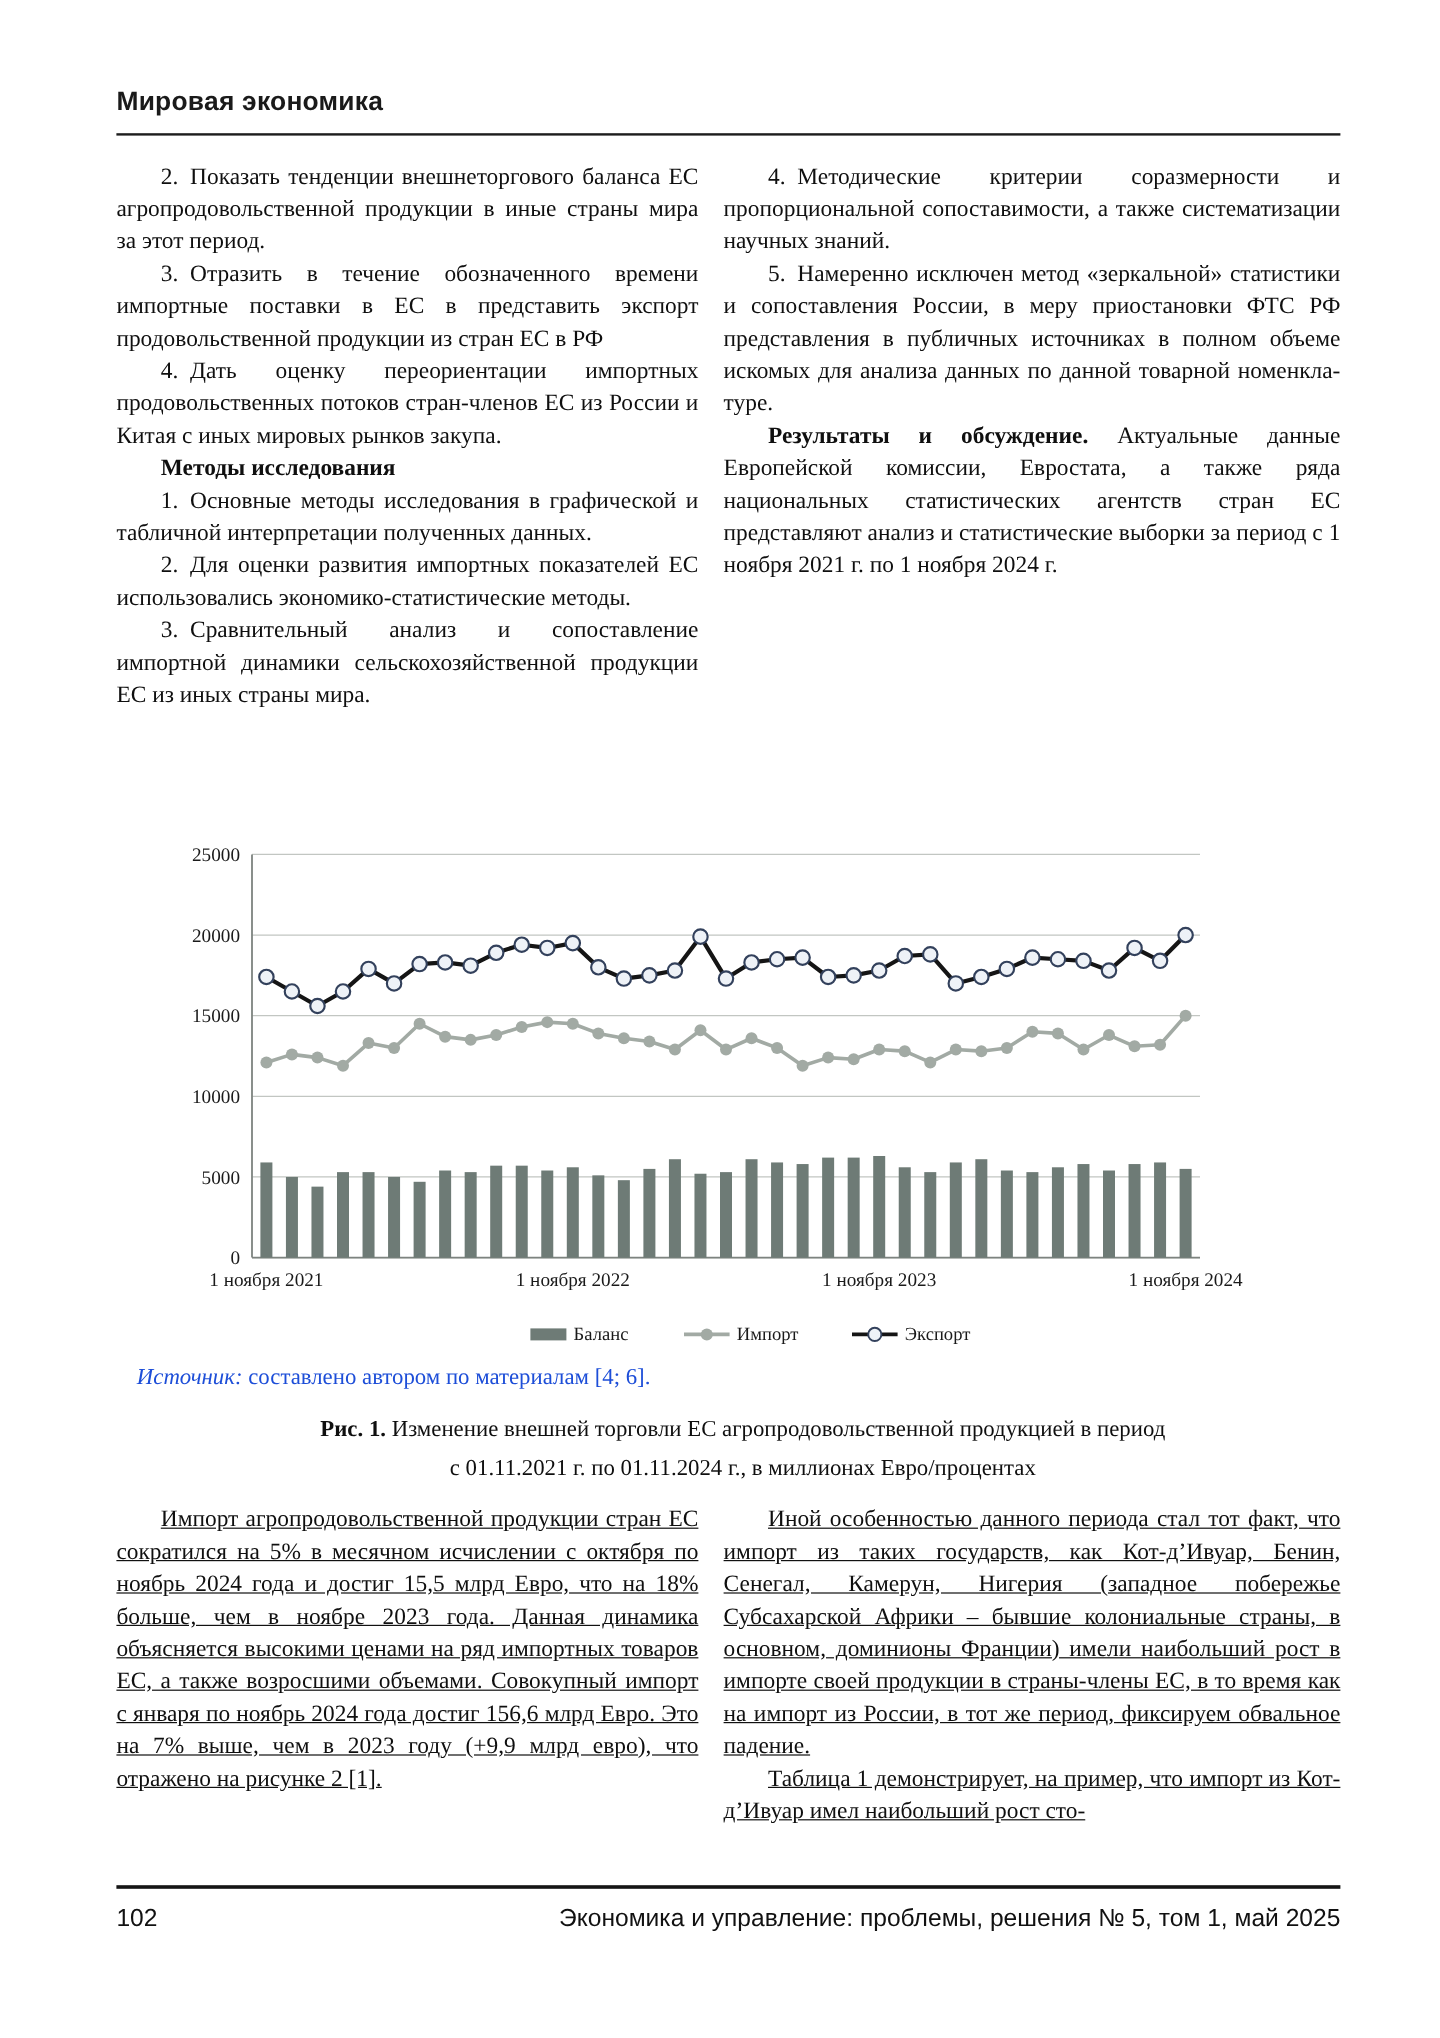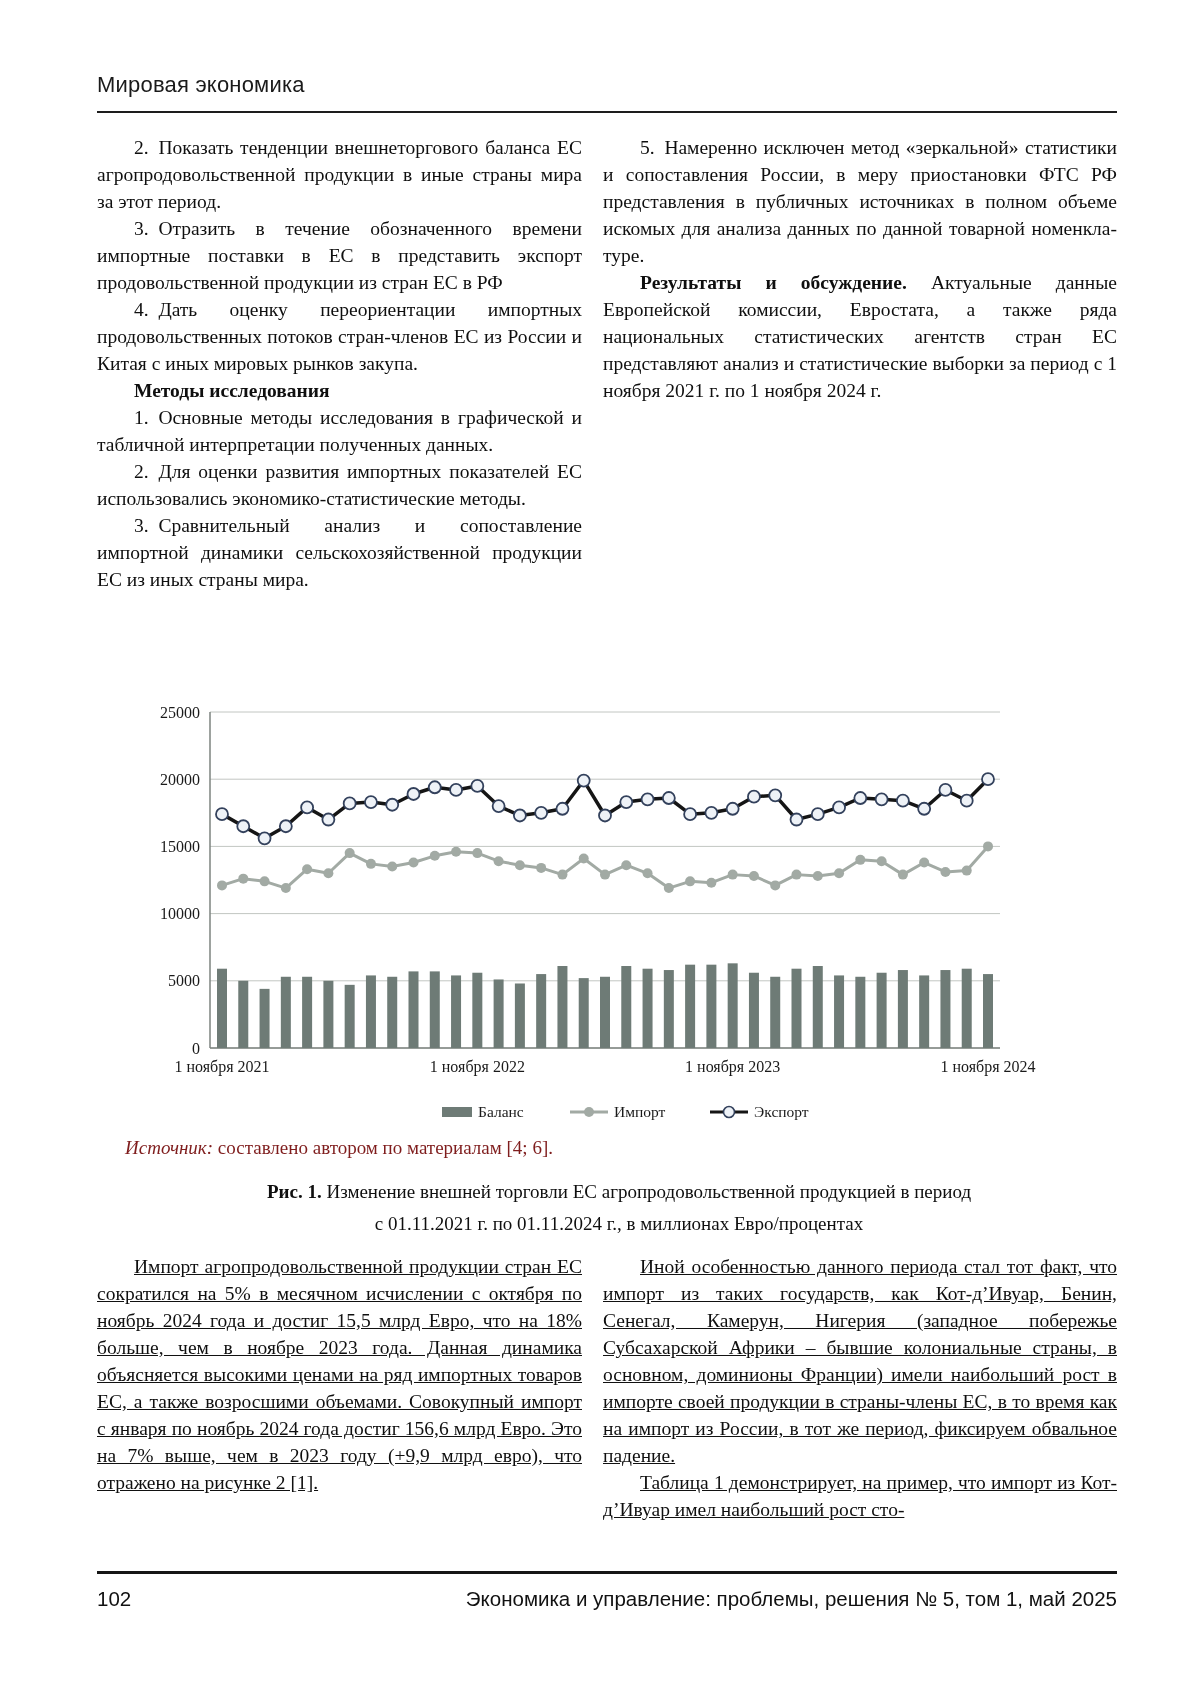--- a/index.html
+++ b/index.html
@@ -1,34 +1,34 @@
 <!DOCTYPE html>
 <html lang="ru"><head>
 <meta charset="utf-8">
 <style>
   html,body{margin:0;padding:0;background:#ffffff;}
   .page{position:relative;width:1200px;height:1698px;background:#ffffff;color:#111;
         font-family:"Liberation Serif","DejaVu Serif",serif;overflow:hidden;}
   .running-head{position:absolute;top:72px;left:97px;width:1020px;}
-  .rh-title{font-family:"Liberation Sans","DejaVu Sans",sans-serif;font-weight:normal;
+  .rh-title{font-family:"Liberation Sans","DejaVu Sans",sans-serif;font-weight:bold;
             font-size:22px;color:#1a1a1a;letter-spacing:.2px;}
   .rh-rule{margin-top:13px;height:2px;background:#1d1d1d;}
   .cols{position:absolute;left:97px;width:1020px;display:flex;gap:21px;justify-content:space-between;}
   .cols-top{top:134px;}
   .cols-bottom{top:1253px;text-decoration:underline;}
   .col-left{width:485px;flex:0 0 485px;}
   .col-right{flex:1;}
   .col p{margin:0;font-size:19.5px;line-height:27px;text-align:justify;text-indent:37px;
          hyphens:manual;color:#0f0f0f;}
   .lead-bold{font-weight:bold;}
   .lead-italic{font-style:italic;}
   .figure{position:absolute;top:645px;left:97px;width:1020px;height:482px;margin:0;}
   .tick{font:16px "Liberation Serif","DejaVu Serif",serif;fill:#1a1a1a;}
   .legend{font:15.5px "Liberation Serif","DejaVu Serif",serif;fill:#1a1a1a;}
-  .source{position:absolute;top:1137px;left:125px;width:990px;font-size:19px;color:#7f1d1d;}
+  .source{position:absolute;top:1137px;left:114px;width:990px;font-size:19px;color:#1d4ed8;}
   .caption{position:absolute;top:1176px;left:109px;width:1020px;text-align:center;
            font-size:19px;line-height:32px;color:#0f0f0f;}
   .footer-rule{position:absolute;top:1571px;left:97px;width:1020px;height:3px;background:#151515;}
   .footer-row{position:absolute;top:1587px;left:97px;width:1020px;display:flex;
               justify-content:space-between;align-items:center;
               font-family:"Liberation Sans","DejaVu Sans",sans-serif;font-size:20.5px;color:#111;}
 </style>
 </head>
 <body>
 
@@ -43,20 +43,21 @@
     <div class="col col-left">
         <p>2. Показать тенденции внешнеторгового баланса ЕС агропродовольственной продукции в иные страны мира за этот период.</p>
         <p>3. Отразить в течение обозначенного времени импортные поставки в ЕС в представить экспорт продовольственной продукции из стран ЕС в РФ</p>
         <p>4. Дать оценку переориентации импортных продовольственных потоков стран-членов ЕС из России и Китая с иных мировых рынков закупа.</p>
         <p><span class="lead-bold">Методы исследования</span></p>
         <p>1. Основные методы исследования в графи­ческой и табличной интерпретации полученных данных.</p>
         <p>2. Для оценки развития импортных показа­телей ЕС использовались экономико-статистиче­ские методы.</p>
         <p>3. Сравнительный анализ и сопоставление импортной динамики сельскохозяйственной про­дукции ЕС из иных страны мира.</p>
       </div>
     <div class="col col-right">
+        <p>4. Методические критерии соразмерности и пропорциональной сопоставимости, а также систематизации научных знаний.</p>
         <p>5. Намеренно исключен метод «зеркаль­ной» статистики и сопоставления России, в меру приостановки ФТС РФ представления в публич­ных источниках в полном объеме искомых для анализа данных по данной товарной номенкла­туре.</p>
         <p><span class="lead-bold">Результаты и обсуждение.</span> Актуальные дан­ные Европейской комиссии, Евростата, а также ряда национальных статистических агентств стран ЕС представляют анализ и статистические выборки за период с 1 ноября 2021 г. по 1 ноября 2024 г.</p>
       </div>
   </div>
 
   <figure class="figure">
     <svg id="chart-svg" width="1020" height="482" viewBox="0 0 1020 482">
         <g>
           <line x1="113" y1="403" x2="903" y2="403" stroke="#c2c6c2" stroke-width="1"></line>
           <line x1="113" y1="335.8" x2="903" y2="335.8" stroke="#c2c6c2" stroke-width="1"></line>

